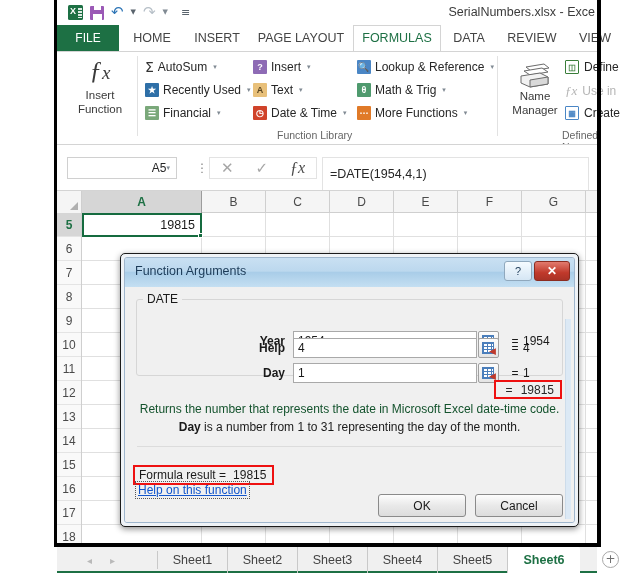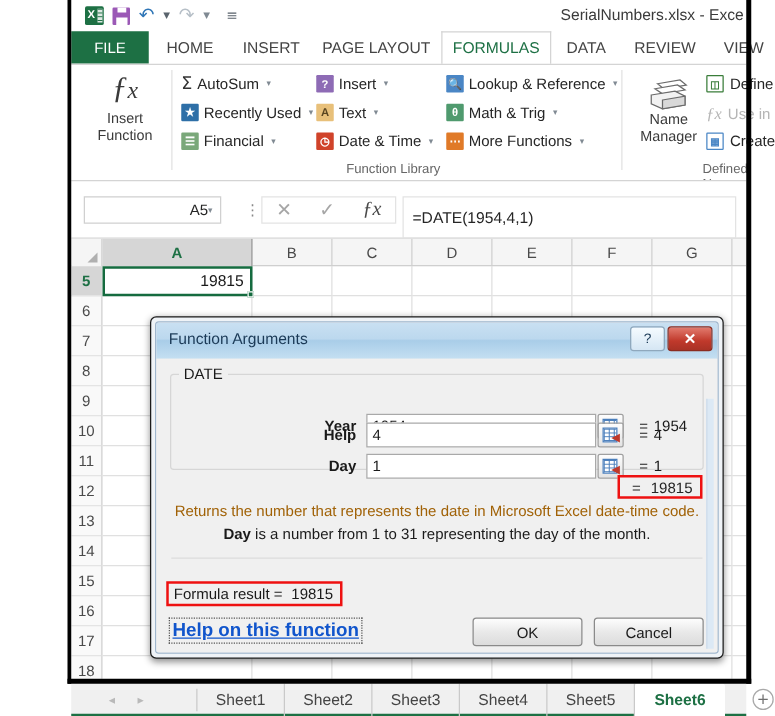--- a/index.html
+++ b/index.html
@@ -116,30 +116,30 @@
      background-size:4px 3px; }
   .rangebtn .ar { position:absolute; right:2px; bottom:1px; color:#c0392b; font-size:9px; line-height:9px; font-family:"DejaVu Sans", sans-serif; }
   .eq { width:16px; text-align:center; font-size:12px; color:#1a1a1a; margin-left:8px; }
   .argval { font-size:12px; color:#1a1a1a; }
 
   .totalrow { position:absolute; right:12px; top:93px; display:flex; align-items:center; gap:8px;
      border:2px solid #ee1111; padding:0 6px 0 10px; height:19px; background:#f0f0f0; }
   .totalrow .e { font-size:12px; }
   .totalrow .v { font-size:12px; }
 
-  .desc1 { position:absolute; left:14px; top:115px; right:14px; text-align:center; font-size:12px; color:#a16207; }
+  .desc1 { position:absolute; left:14px; top:115px; right:14px; text-align:center; font-size:12px; color:#14532d; }
   .desc2 { position:absolute; left:14px; top:133px; right:14px; text-align:center; font-size:12px; color:#1a1a1a; }
   .desc2 b { font-weight:bold; }
   .divider { position:absolute; left:12px; right:12px; top:159px; height:1px; background:#dcdcdc; }
 
   .fresult { position:absolute; left:8px; top:178px; border:2px solid #ee1111; padding:1px 6px 1px 4px; display:flex; gap:7px; align-items:center; background:#f0f0f0; }
   .fresult .l { font-size:12px; color:#1a1a1a; }
   .fresult .v { font-size:12px; color:#1a1a1a; }
 
-  .helplink { position:absolute; left:10px; top:207px; font-size:15px; color:#1155cc; text-decoration:underline; border:1px dotted #555; padding:1px 2px;font-weight:bold; }
+  .helplink { position:absolute; left:10px; top:194px; font-size:12px; color:#1155cc; text-decoration:underline; border:1px dotted #555; padding:1px 2px; }
   .dlgbtns { position:absolute; right:11px; top:207px; display:flex; gap:9px; }
   .dbtn { width:88px; height:23px; border:1px solid #8a8a8a; border-radius:3px;
      background:linear-gradient(180deg,#fdfdfd,#e9e9e9 50%,#dcdcdc); font-size:12px; color:#1a1a1a;
      display:flex; align-items:center; justify-content:center; }
   .dlg-scroll { position:absolute; right:3px; top:32px; width:6px; bottom:3px; background:#dce9f5; border-left:1px solid #cddcea; }
 
   
   .sheetbar { position:absolute; left:57px; top:547px; width:540px; height:26px; background:#f0f0f0; border-bottom:2px solid #1d7044; }
   .navbtns { position:absolute; left:30px; top:0; height:26px; display:flex; align-items:center; gap:18px; color:#b9b9b9; font-size:10px; font-family:"DejaVu Sans", sans-serif; }
   .tabs-sep { position:absolute; left:100px; top:4px; width:1px; height:18px; background:#c9c9c9; }

